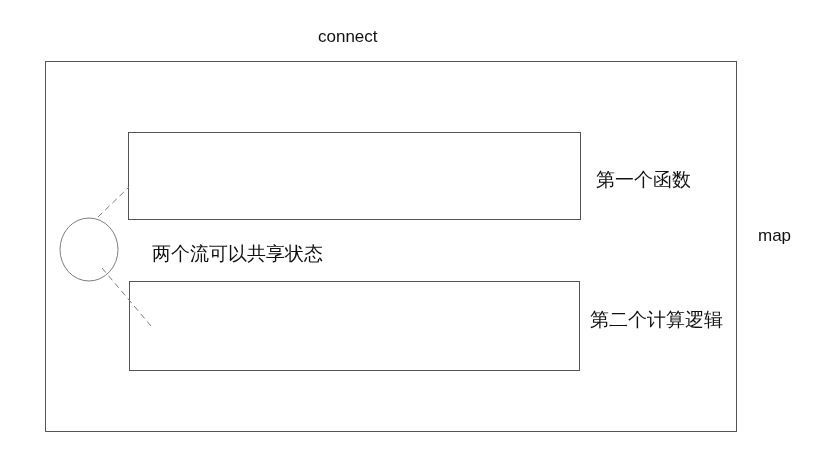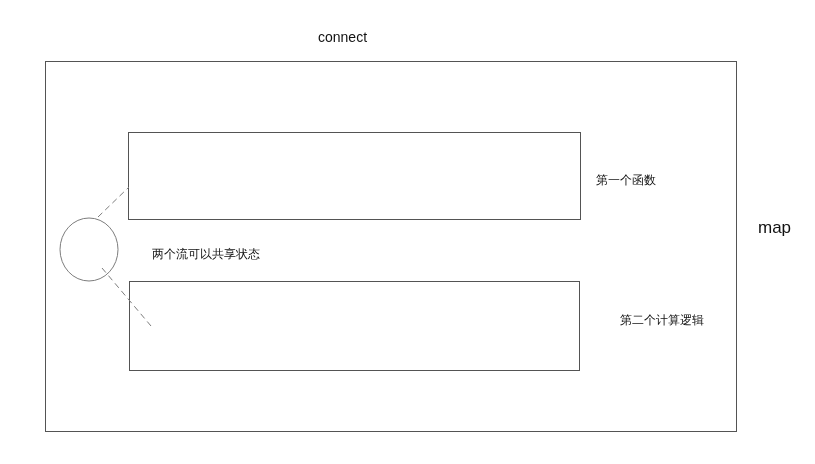--- a/index.html
+++ b/index.html
@@ -16,21 +16,21 @@
     overflow: hidden;
   }
   .canvas {
     position: relative;
     width: 815px; height: 464px;
     background: var(--bg);
   }
   .title {
     position: absolute;
     left: 318px; top: 28px;
-    font-size: 14px;
+    font-size: 17px;
     line-height: 18px;
     color: var(--text-color);
   }
   .outer-rect {
     position: absolute;
     left: 45px; top: 61px;
     width: 692px; height: 371px;
     border: 1px solid var(--box-stroke);
     background: transparent;
   }
@@ -48,29 +48,29 @@
     pointer-events: none;
   }
   .connector-layer ellipse,
   .connector-layer line {
     stroke: var(--connector-stroke);
     stroke-width: 1;
     fill: none;
   }
   .label {
     position: absolute;
-    font-size: 12px;
+    font-size: 19px;
     line-height: 18px;
     color: var(--text-color);
     white-space: nowrap;
   }
   .label-box1 { left: 596px; top: 171px; }
-  .label-box2 { left: 590px; top: 311px; margin-left: 30px; }
+  .label-box2 { left: 590px; top: 311px; }
   .note      { left: 152px; top: 245px; }
-  .map-label { left: 758px; top: 219px; font-size: 17px; }
+  .map-label { left: 758px; top: 227px; font-size: 17px; }
 </style>
 </head>
 <body>
 
 <div class="canvas">
 
   <div class="title">connect</div>
 
   <div class="outer-rect"></div>
 

